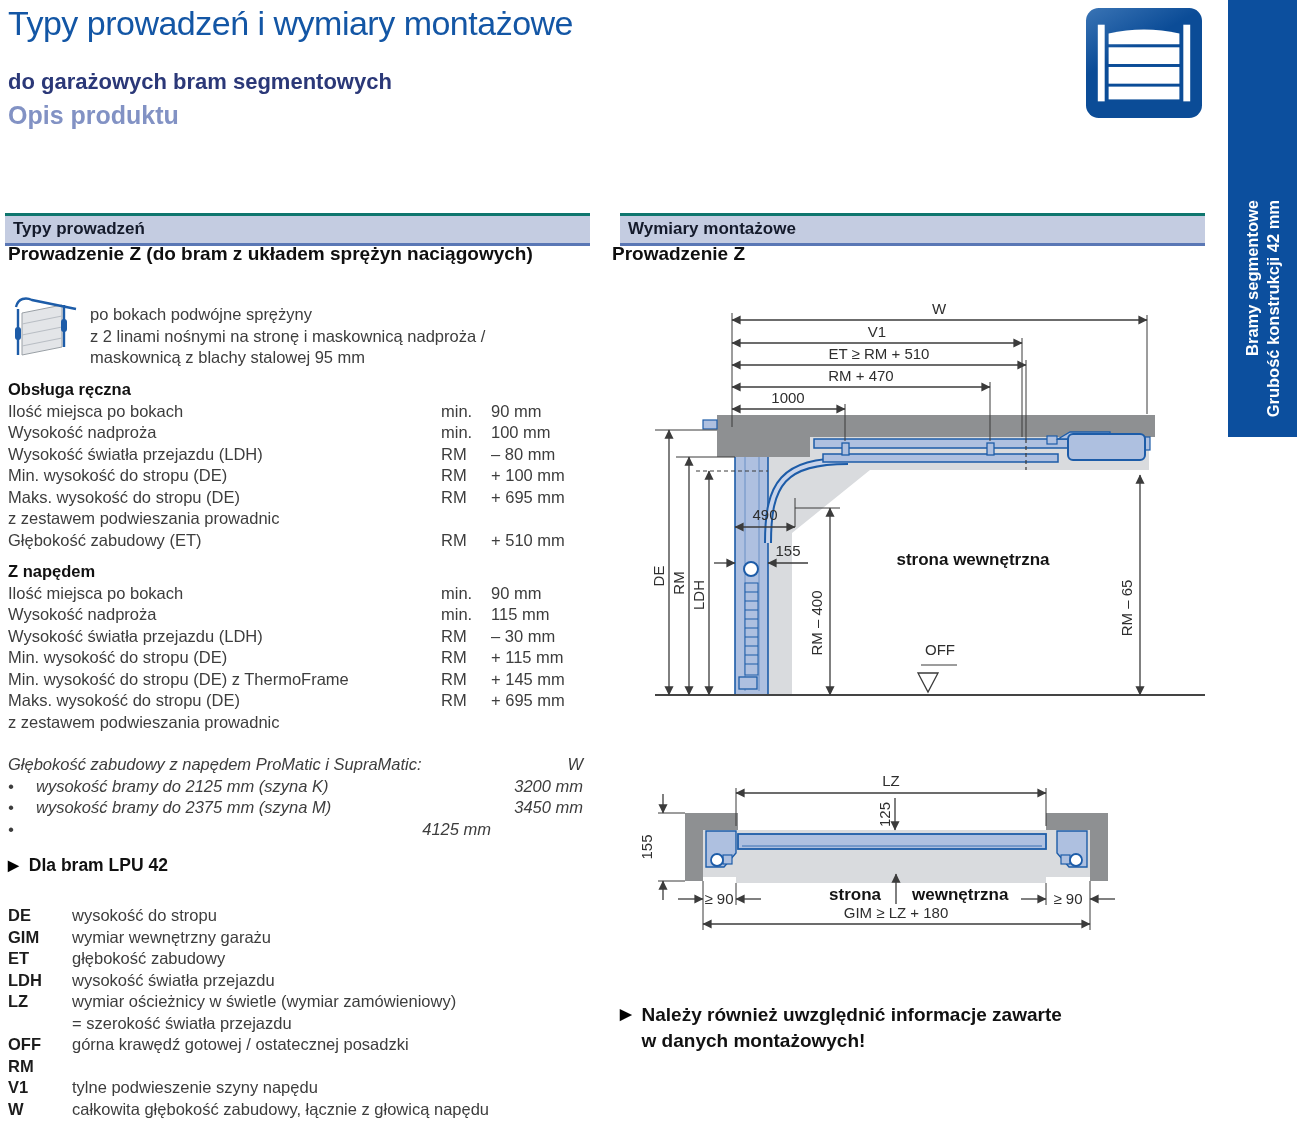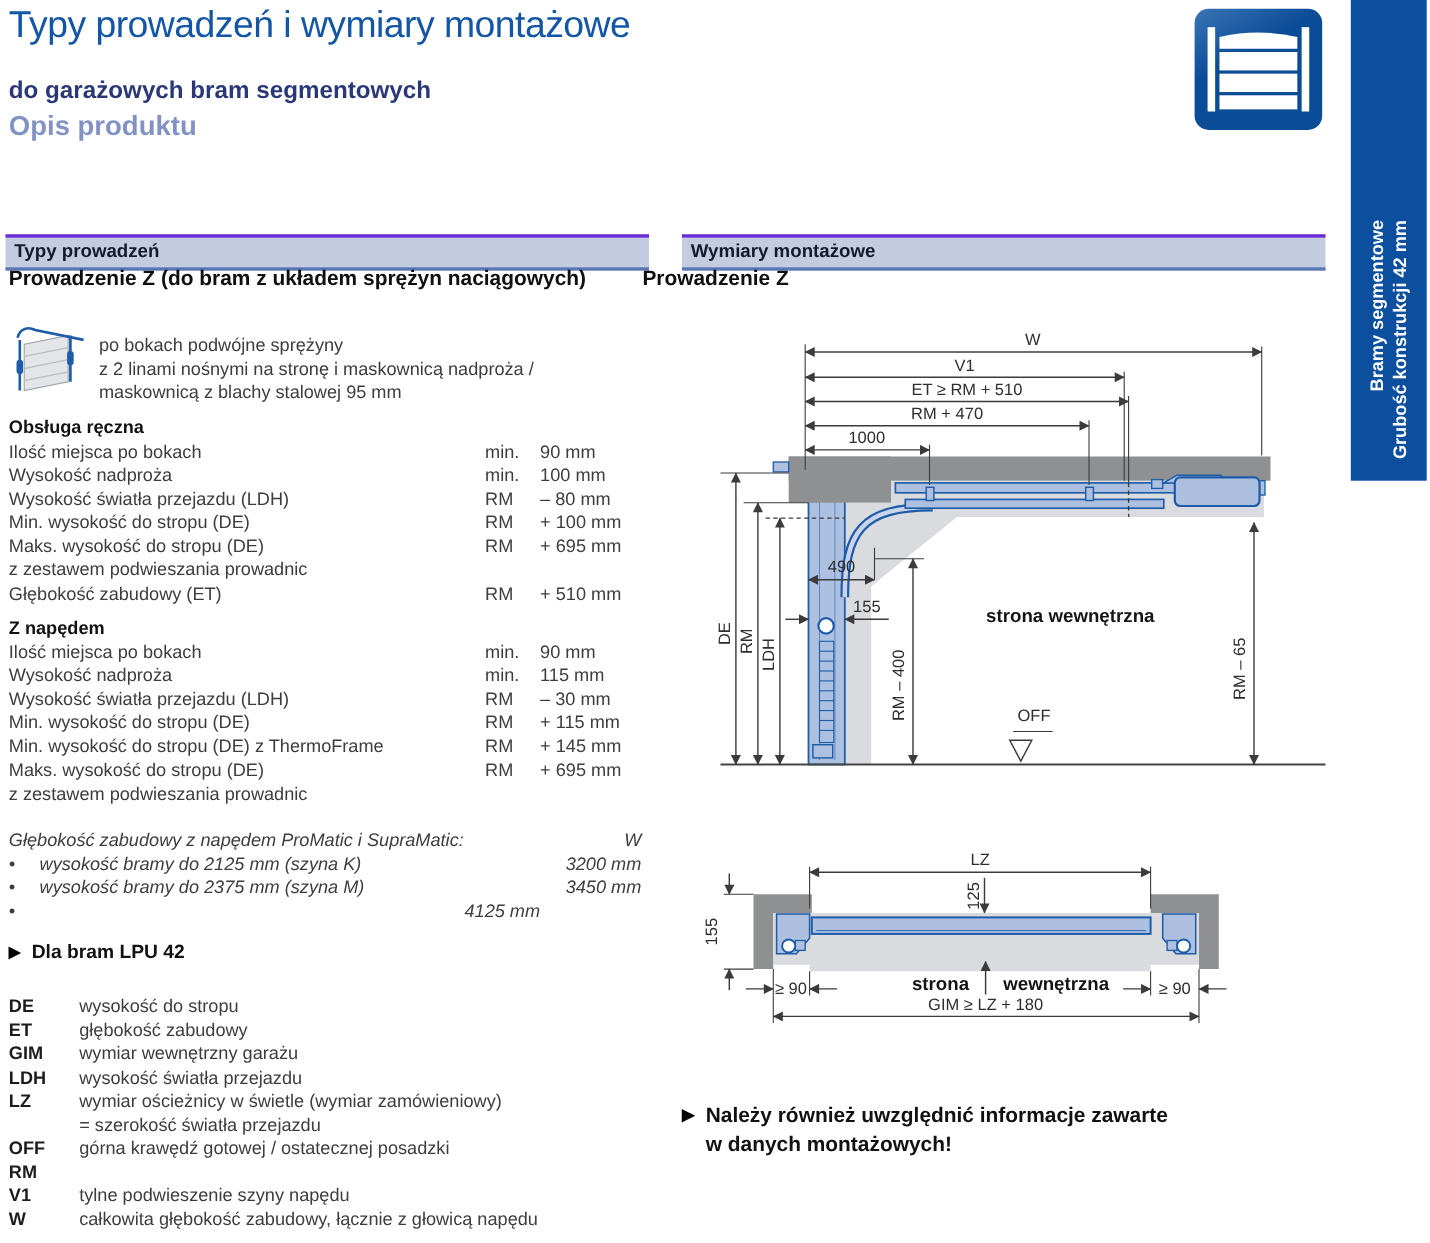--- a/index.html
+++ b/index.html
@@ -4,21 +4,21 @@
 <style>
   html,body{margin:0;padding:0;background:#fff;}
   body{width:1300px;height:1130px;position:relative;overflow:hidden;
        font-family:"Liberation Sans",sans-serif;color:#3d3d3d;}
   .abs{position:absolute;}
   
   .h1{left:8px;top:4px;font-size:34px;font-weight:normal;color:#1356a5;letter-spacing:-0.5px;white-space:nowrap;}
   .h2{left:8px;top:57px;font-size:22px;font-weight:bold;color:#2b3878;margin-top:12px;}
   .h3{left:8px;top:101px;font-size:25px;font-weight:bold;color:#8292c4;}
   
-  .secbar{height:24px;background:#c4cce1;border-top:3px solid #6d28d9;border-bottom:3px solid #5a77b5;
+  .secbar{height:24px;background:#c4cce1;border-top:3px solid #0f766e;border-bottom:3px solid #5a77b5;
           font-size:17px;font-weight:bold;color:#141a2b;padding:3px 0 0 8px;box-sizing:content-box;}
   .subhead{font-size:19px;font-weight:bold;color:#0f0f0f;white-space:nowrap;}
   
   .body-txt{font-size:16.5px;line-height:21.5px;color:#3d3d3d;}
   .spec{width:575px;}
   .spec .title{font-weight:bold;color:#111;}
   .trow{display:grid;grid-template-columns:1fr 50px 92px;}
   .trow .tqual{text-align:left;}
   .trow .tval{}
   .trow.note{grid-template-columns:1fr;}
@@ -203,29 +203,29 @@
 
 <div class="abs body-txt" style="left:8px;top:905px;width:575px;">
   <div id="legend-rows">
       <div class="lrow">
         <span class="lkey">DE</span>
         <span>
           <div>wysokość do stropu</div>
         </span>
       </div>
       <div class="lrow">
+        <span class="lkey">GIM</span>
+        <span>
+          <div>wymiar wewnętrzny garażu</div>
+        </span>
+      </div>
+      <div class="lrow">
         <span class="lkey">ET</span>
         <span>
           <div>głębokość zabudowy</div>
-        </span>
-      </div>
-      <div class="lrow">
-        <span class="lkey">GIM</span>
-        <span>
-          <div>wymiar wewnętrzny garażu</div>
         </span>
       </div>
       <div class="lrow">
         <span class="lkey">LDH</span>
         <span>
           <div>wysokość światła przejazdu</div>
         </span>
       </div>
       <div class="lrow">
         <span class="lkey">LZ</span>
@@ -252,21 +252,21 @@
       <div class="lrow">
         <span class="lkey">W</span>
         <span>
           <div>całkowita głębokość zabudowy, łącznie z głowicą napędu</div>
         </span>
       </div>
     </div>
 </div>
 
 <div class="abs secbar" style="left:620px;top:213px;width:577px;">Wymiary montażowe</div>
-<div class="abs subhead" style="left:584px;top:243px;">Prowadzenie Z</div>
+<div class="abs subhead" style="left:612px;top:243px;">Prowadzenie Z</div>
 
 <div class="abs" style="left:618px;top:293px;">
 <svg width="590" height="415" viewBox="0 0 590 415">
   <defs>
     <marker id="ar" viewBox="0 0 10 10" refX="9.5" refY="5" markerWidth="9" markerHeight="7" orient="auto-start-reverse">
           <path d="M0,0 L10,5 L0,10 z" fill="#3b3b3b"></path>
         </marker>
   </defs>
 
   <path d="M150,164 L192,164 L192,144 L531,144 L531,177 L252,177 L174,240 L174,402 L150,402 Z" fill="#d9dbde"></path>

